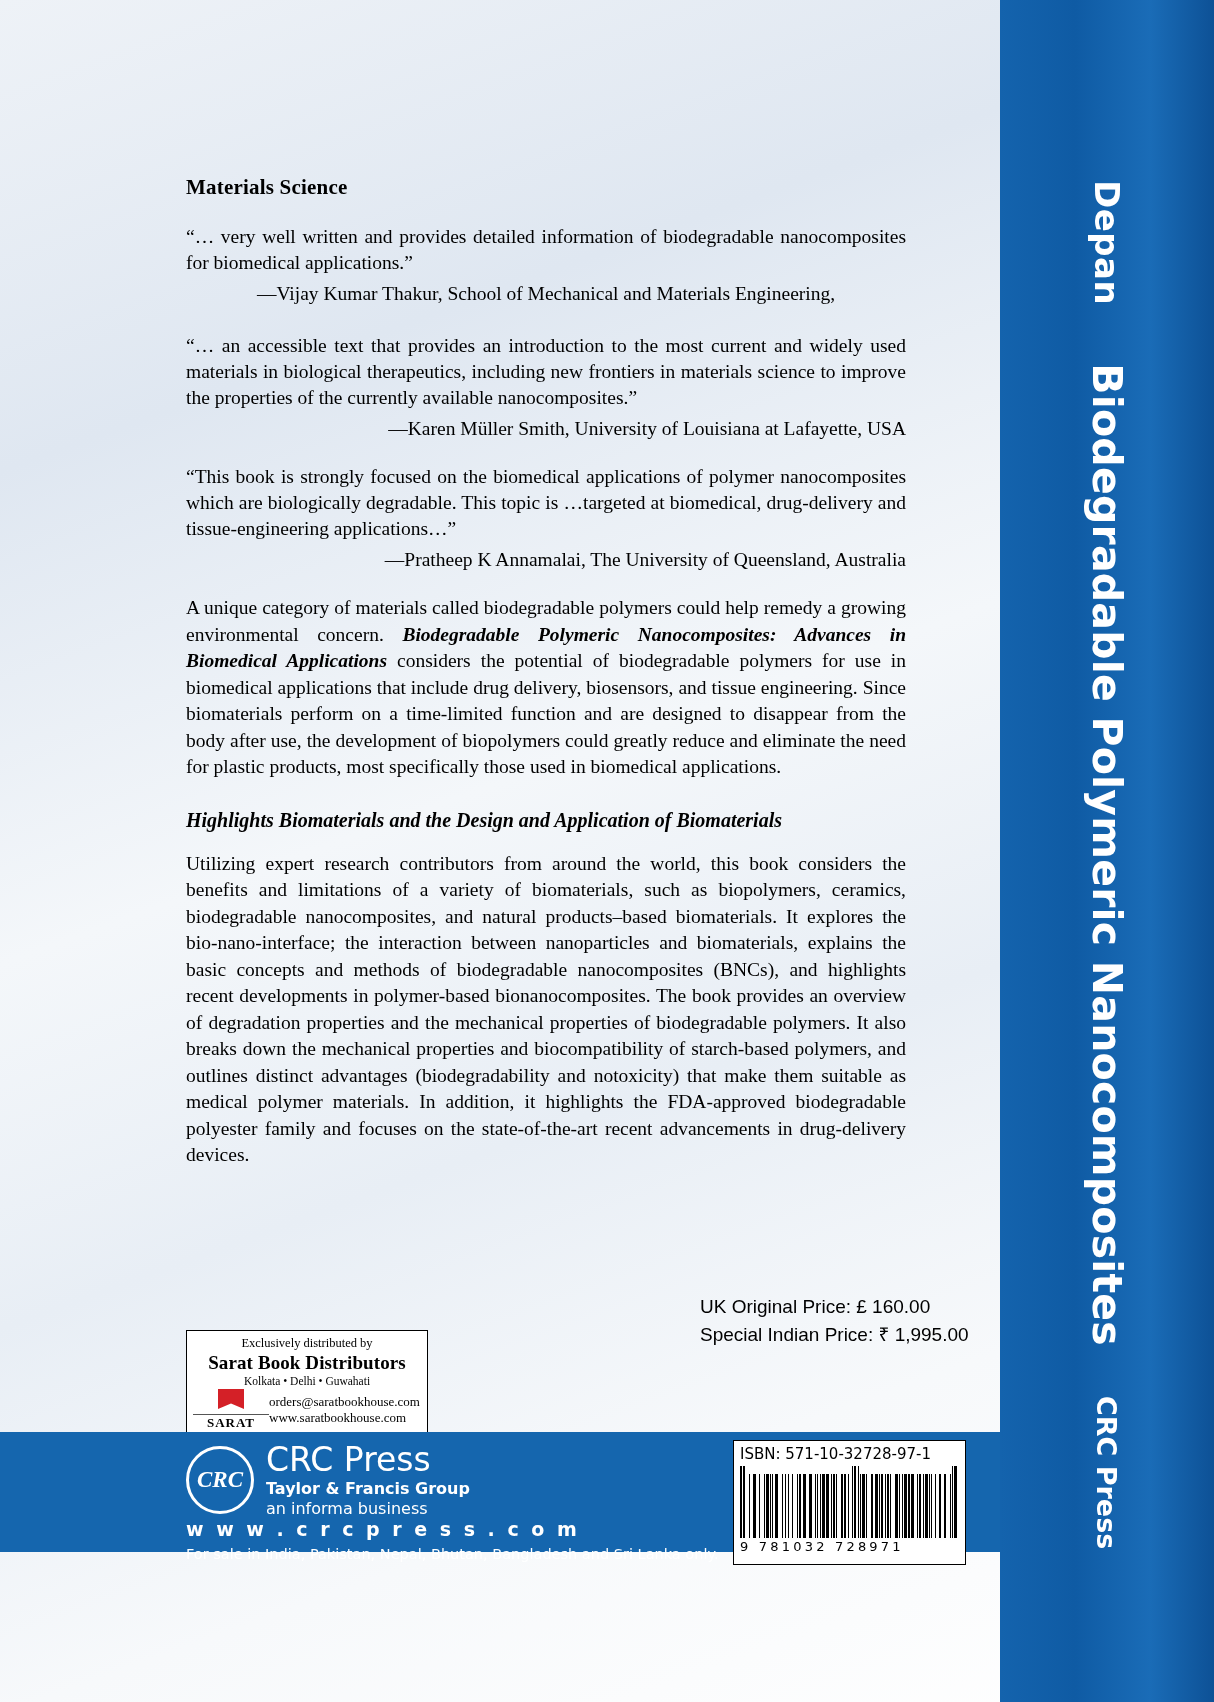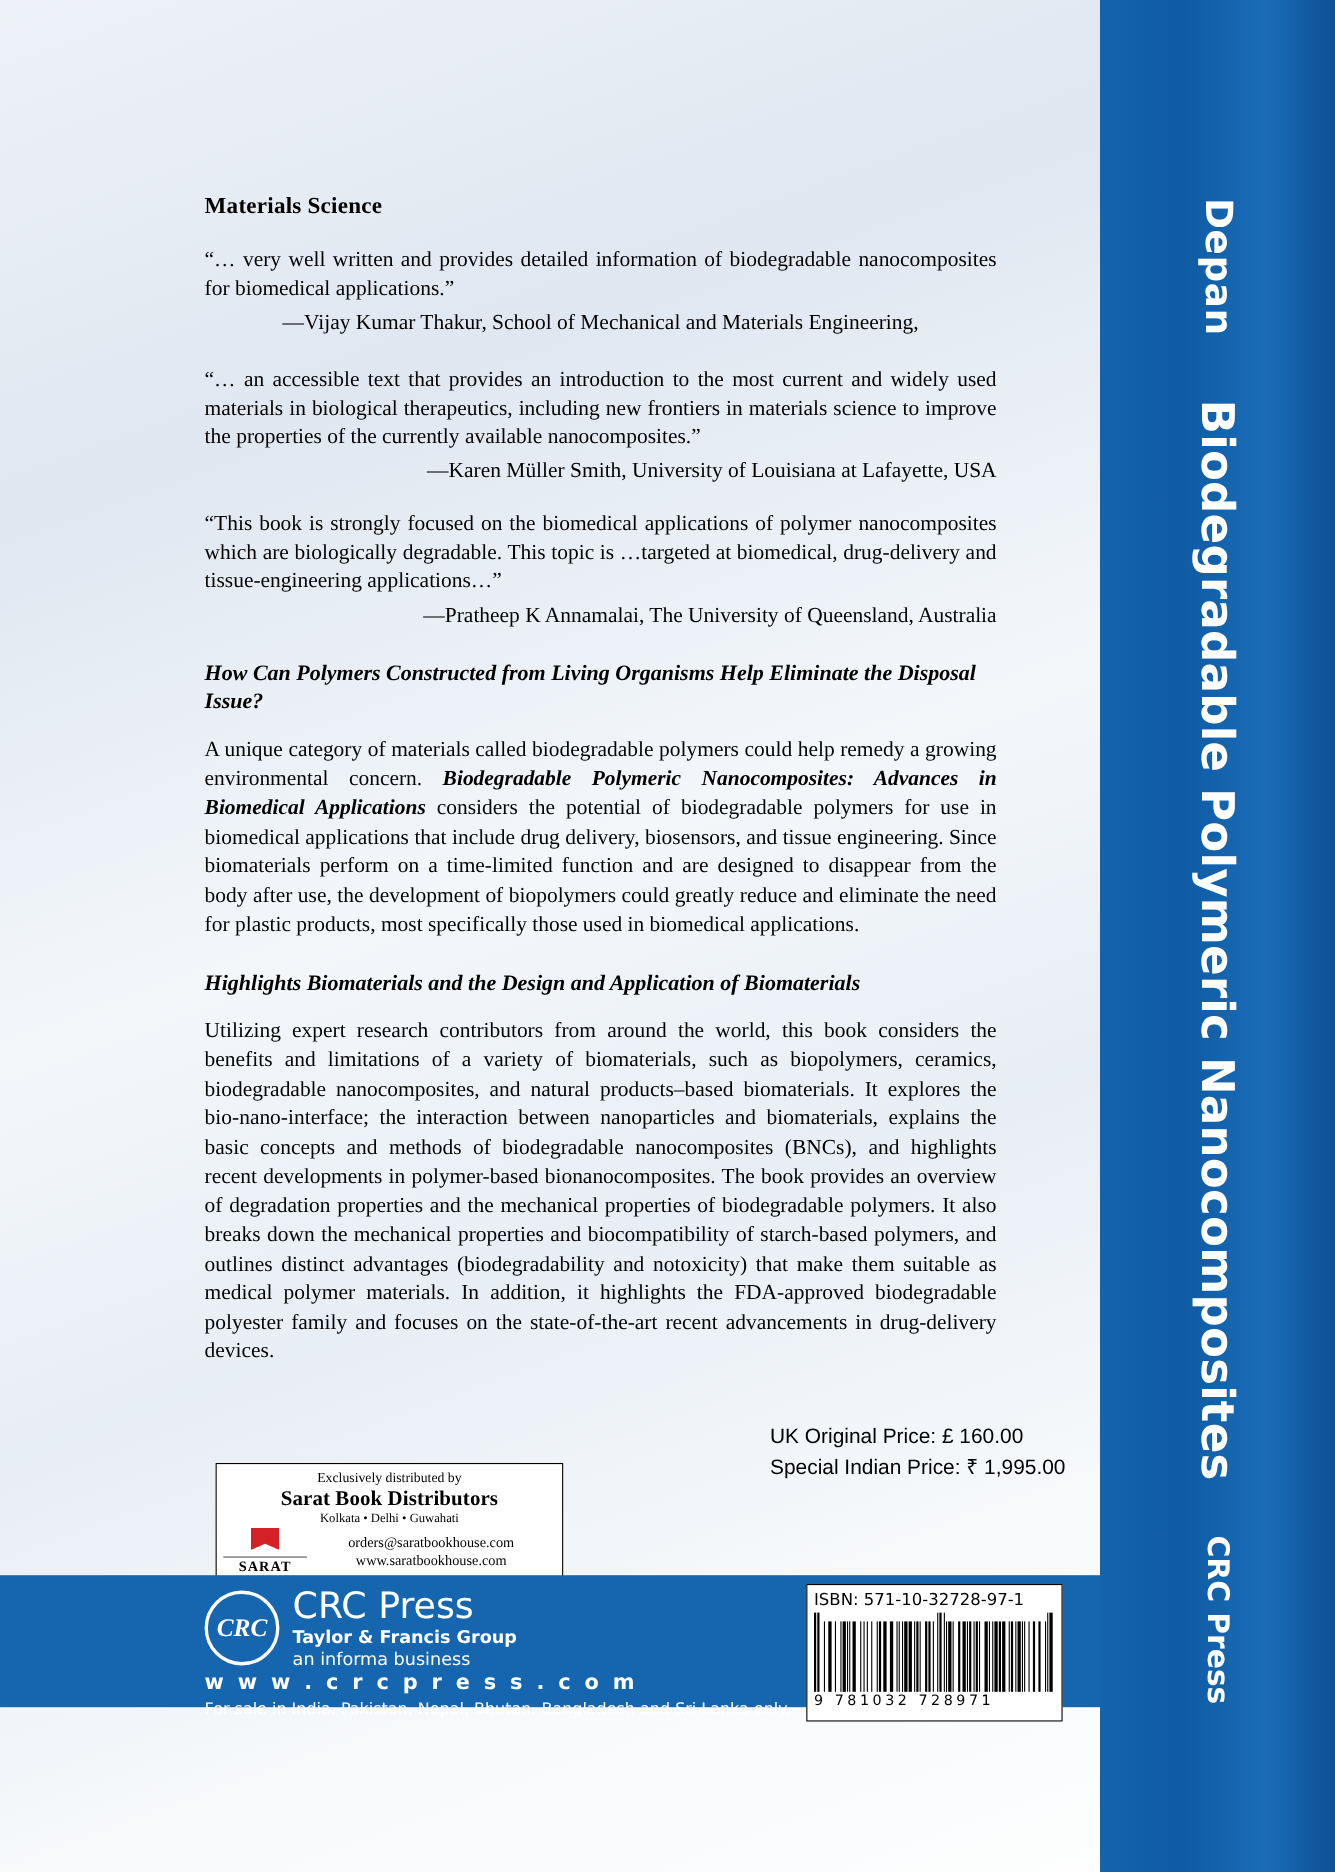--- a/index.html
+++ b/index.html
@@ -114,23 +114,23 @@
     text-align: justify;
     margin-bottom: 8px;
   }
   .para i {
     font-weight: bold;
     font-style: italic;
   }
   
   .dist-box {
     position: absolute;
-    left: 196px;
+    left: 186px;
     top: 1330px;
-    width: 316px;
+    width: 242px;
     border: 1px solid #000;
     background: #ffffff;
     padding: 5px 6px 6px 6px;
     box-sizing: border-box;
     text-align: center;
   }
   .dist-ex {
     font-family: "Liberation Serif", serif;
     font-size: 12.5px;
     margin-bottom: 1px;
@@ -167,21 +167,21 @@
   .dist-logo-text {
     font-family: "Liberation Serif", serif;
     font-size: 13px;
     letter-spacing: 1px;
     border-top: 1px solid #555;
     display: block;
     margin-top: 1px;
   }
   .dist-contact {
     flex: 1;
-    text-align: center;
+    text-align: left;
     font-family: "Liberation Serif", serif;
     font-size: 13px;
     line-height: 1.25;
   }
   
   .price {
     position: absolute;
     left: 700px;
     top: 1293px;
     font-family: Liberation Sans, sans-serif;
@@ -313,21 +313,20 @@
     <div class="attrib-2l">
       <div>—Vijay Kumar Thakur, School of Mechanical and Materials Engineering,</div>
     </div>
 
     <div class="quote">“… an accessible text that provides an introduction to the most current and widely used materials in biological therapeutics, including new frontiers in materials science to improve the properties of the currently available nanocomposites.”</div>
     <div class="attrib">—Karen Müller Smith, University of Louisiana at Lafayette, USA</div>
 
     <div class="quote">“This book is strongly focused on the biomedical applications of polymer nanocomposites which are biologically degradable. This topic is …targeted at biomedical, drug-delivery and tissue-engineering applications…”</div>
     <div class="attrib">—Pratheep K Annamalai, The University of Queensland, Australia</div>
 
-    <div class="head-italic">How Can Polymers Constructed from Living Organisms Help Eliminate the Disposal Issue?</div>
 
     <div class="para"><span>A unique category of materials called biodegradable polymers could help remedy a growing environmental concern. </span><i>Biodegradable Polymeric Nanocomposites: Advances in Biomedical Applications</i><span> considers the potential of biodegradable polymers for use in biomedical applications that include drug delivery, biosensors, and tissue engineering. Since biomaterials perform on a time-limited function and are designed to disappear from the body after use, the development of biopolymers could greatly reduce and eliminate the need for plastic products, most specifically those used in biomedical applications.</span></div>
 
     <div class="head-italic">Highlights Biomaterials and the Design and Application of Biomaterials</div>
 
     <div class="para">Utilizing expert research contributors from around the world, this book considers the benefits and limitations of a variety of biomaterials, such as biopolymers, ceramics, biodegradable nanocomposites, and natural products–based biomaterials. It explores the bio-nano-interface; the interaction between nanoparticles and biomaterials, explains the basic concepts and methods of biodegradable nanocomposites (BNCs), and highlights recent developments in polymer-based bionanocomposites. The book provides an overview of degradation properties and the mechanical properties of biodegradable polymers. It also breaks down the mechanical properties and biocompatibility of starch-based polymers, and outlines distinct advantages (biodegradability and notoxicity) that make them suitable as medical polymer materials. In addition, it highlights the FDA-approved biodegradable polyester family and focuses on the state-of-the-art recent advancements in drug-delivery devices.</div>
   </div>
 
   <div class="dist-box">
     <div class="dist-ex">Exclusively distributed by</div>

